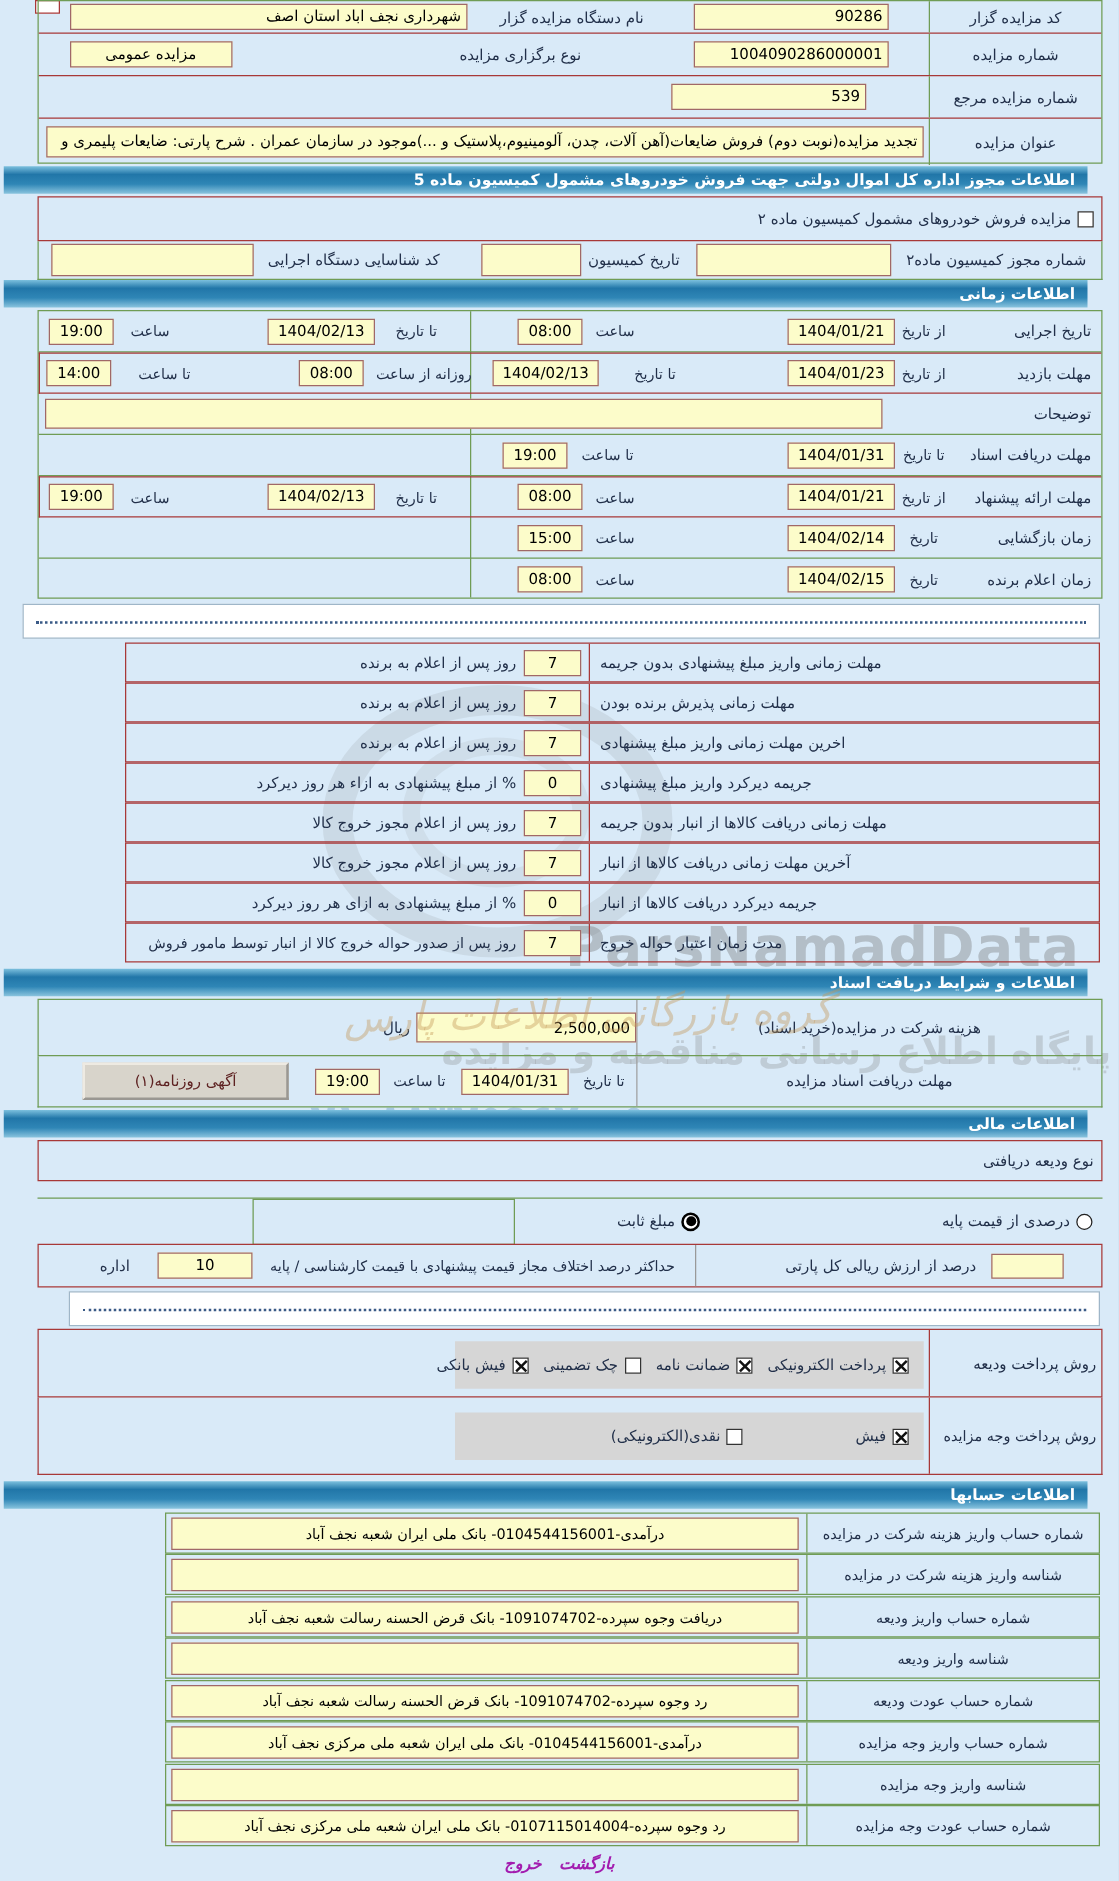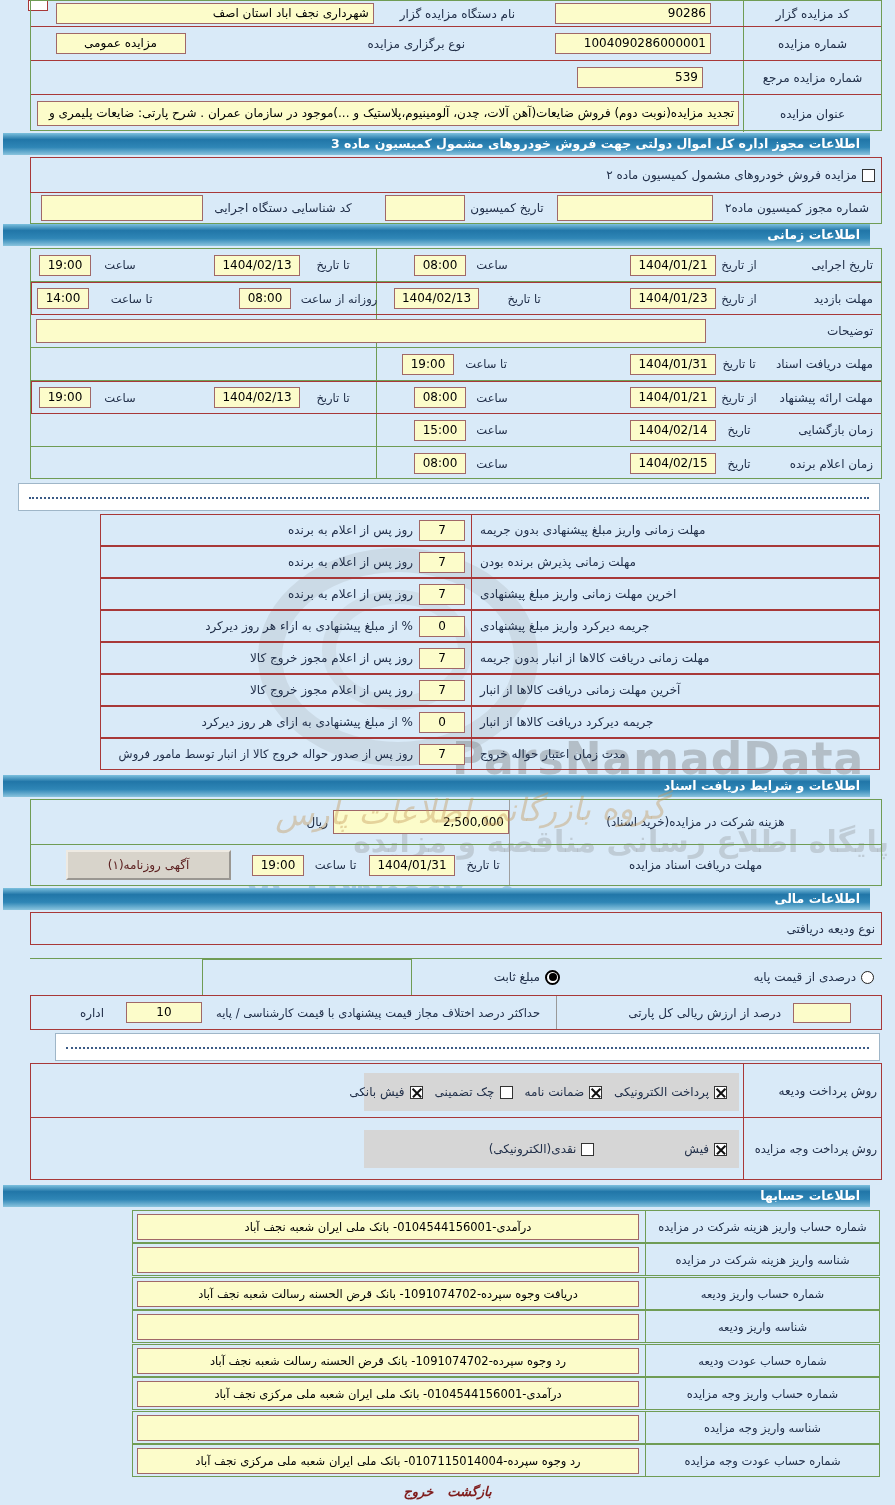--- a/index.html
+++ b/index.html
@@ -34,21 +34,21 @@
   .opt{display:flex;align-items:center;gap:5px;white-space:nowrap;}
   .btn{background:#d8d4cb;border:2px outset #eeeae2;color:#5d2121;text-align:center;
        line-height:26px;height:30px;font-size:12px;flex:none;cursor:default;}
   .prow{position:absolute;right:15px;width:780px;height:32px;display:flex;align-items:center;border:1px solid #a83838;background:transparent;}
   .plab{width:408px;height:100%;display:flex;align-items:center;justify-content:flex-end;
         padding-left:8px;border-left:1px solid #a83838;white-space:nowrap;flex:none;}
   .arow{position:absolute;right:15px;width:748px;height:33px;display:flex;align-items:center;border:1px solid #6f9c55;}
   .alabel{width:234px;height:100%;display:flex;align-items:center;justify-content:center;
           border-left:1px solid #6f9c55;white-space:nowrap;flex:none;font-size:11.5px;}
   .acc{width:502px;margin-right:6px;font-size:11.5px;}
-  .flink{color:#7f1d1d;font-style:italic;font-weight:bold;font-size:13px;cursor:pointer;}
+  .flink{color:#a21caf;font-style:italic;font-weight:bold;font-size:13px;cursor:pointer;}
   .wm{position:absolute;pointer-events:none;white-space:nowrap;}
 </style>
 </head>
 <body>
 
 <div class="page">
 
   <div class="wm" style="left:258px;top:548px;width:280px;height:218px;border:24px solid rgba(130,130,130,0.15);border-radius:50%;"></div>
   <div class="wm" style="left:322px;top:590px;width:150px;height:120px;border:14px solid rgba(140,140,140,0.12);border-radius:50%;"></div>
   <div class="wm" style="left:452px;top:733px;font-size:44px;font-weight:bold;color:rgba(110,110,110,0.35);letter-spacing:1px;">ParsNamadData</div>
@@ -65,29 +65,29 @@
       <div class="inp ta-r" style="width:318px;margin-right:26px;">شهرداری نجف اباد استان اصف</div>
     </div>
     <div class="row" style="top:26px;right:0;left:0;height:34px;border-bottom:1px solid #a83838;">
       <div class="lcol lbl">شماره مزایده</div>
       <div class="inp ta-r" style="width:156px;margin-right:32px;">1004090286000001</div>
       <div class="lbl" style="margin-right:90px;">نوع برگزاری مزایده</div>
       <div class="inp ta-c" style="width:130px;margin-right:182px;">مزایده عمومی</div>
     </div>
     <div class="row" style="top:60px;right:0;left:0;height:34px;border-bottom:1px solid #a83838;">
       <div class="lcol lbl">شماره مزایده مرجع</div>
-      <div class="inp ta-r" style="width:126px;margin-right:40px;">539</div>
+      <div class="inp ta-r" style="width:156px;margin-right:50px;">539</div>
     </div>
     <div class="row" style="top:94px;right:0;left:0;height:37px;">
       <div class="lcol lbl">عنوان مزایده</div>
       <div class="inp ta-r" style="width:702px;margin-right:4px;height:25px;line-height:23px;">تجدید مزایده(نوبت دوم) فروش ضایعات(آهن آلات، چدن، آلومینیوم،پلاستیک و ...)موجود در سازمان عمران . شرح پارتی: ضایعات پلیمری و</div>
     </div>
   </div>
 
-  <div class="hdr" style="top:133px;">اطلاعات مجوز اداره کل اموال دولتی جهت فروش خودروهای مشمول کمیسیون ماده 3</div>
+  <div class="hdr" style="top:133px;">اطلاعات مجوز اداره کل اموال دولتی جهت فروش خودروهای مشمول کمیسیون ماده 5</div>
   <div class="row" style="top:157px;right:13px;width:852px;height:36px;border:1px solid #a83838;">
     <label class="opt" style="margin-right:6px;">
       <span class="cb"></span>
       <span>مزایده فروش خودروهای مشمول کمیسیون ماده ۲</span>
     </label>
   </div>
   <div class="row" style="top:193px;right:13px;width:852px;height:31px;border:1px solid #6f9c55;border-top:none;">
     <div class="lbl ta-c" style="width:168px;">شماره مجوز کمیسیون ماده۲</div>
     <div class="inp big" style="width:156px;"></div>
     <div class="lbl ta-c" style="width:80px;margin-right:10px;">تاریخ کمیسیون</div>

